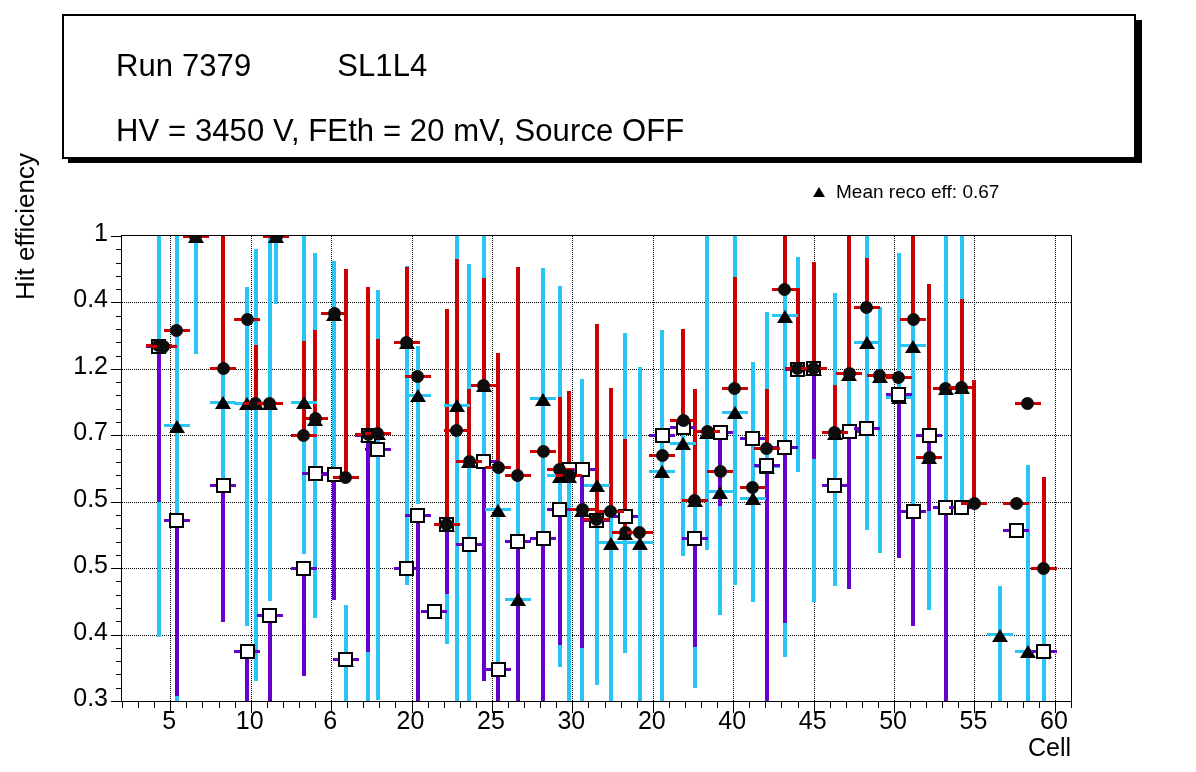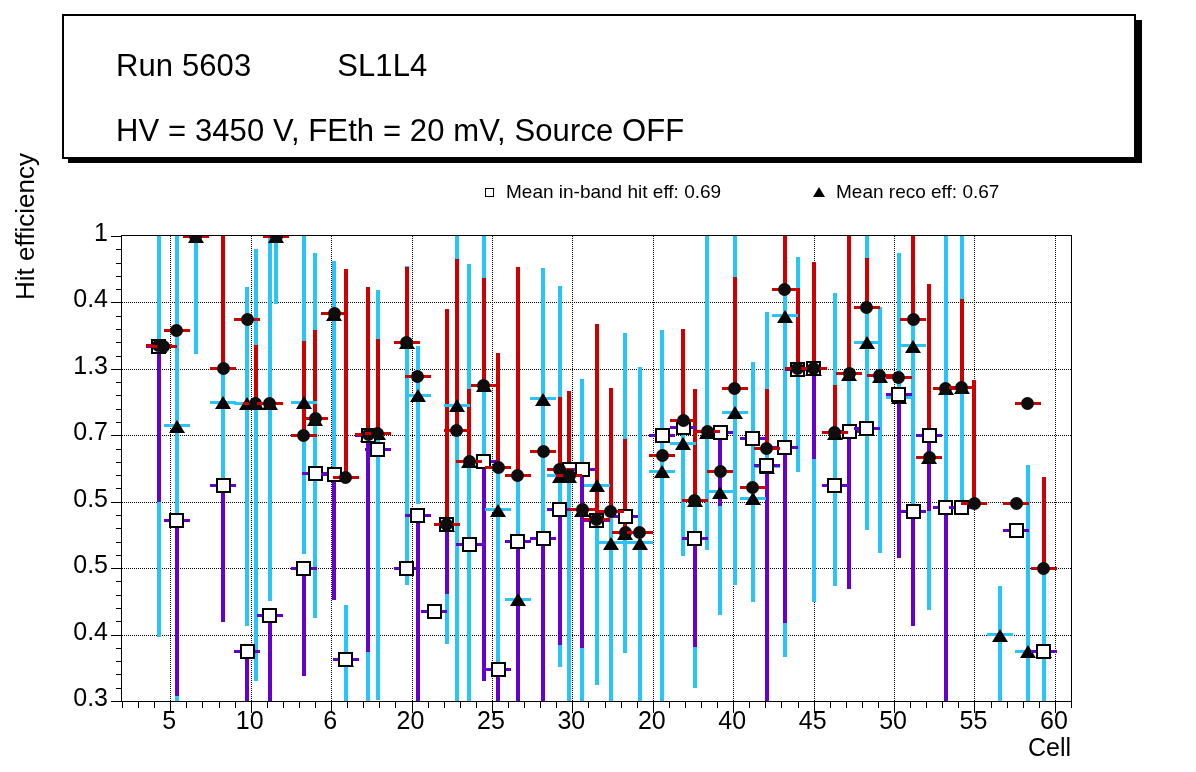--- a/index.html
+++ b/index.html
@@ -59,31 +59,25 @@
   .pt-t{position:absolute;width:0;height:0;margin-left:-8px;margin-top:-6px;
         border-left:8px solid transparent;border-right:8px solid transparent;
         border-bottom:13px solid #000;}
 </style>
 </head>
 <body>
 
 <div id="title-shadow"></div>
 <div id="title-shadow2"></div>
 <div id="title-box">
-  <div class="title-line" id="title-line-1"><span>Run 5603</span><span class="tl-gap"></span><span>SL1L4</span></div>
+  <div class="title-line" id="title-line-1"><span>Run 7379</span><span class="tl-gap"></span><span>SL1L4</span></div>
   <div class="title-line" id="title-line-2">HV = 3450 V, FEth = 20 mV, Source OFF</div>
 </div>
 
 <div id="legend-box">
-  <div class="leg-entry" id="leg-2">
-    <span class="leg-mark">
-        <span class="m-sq"></span>
-      </span>
-    <span class="leg-txt">Mean in-band hit eff: 0.69</span>
-  </div>
   <div class="leg-entry" id="leg-3">
     <span class="leg-mark">
         <span class="m-tri"></span>
       </span>
     <span class="leg-txt">Mean reco eff: 0.67</span>
   </div>
 </div>
 
 <div id="ylabel">Hit efficiency</div>
 <div id="xlabel">Cell</div>
@@ -626,21 +620,21 @@
       <div class="ecap" style="left: 908.656px; top: 332.143px; width: 26px; background: rgb(204, 0, 0);"></div>
       <div class="pt-c" style="left: 921.656px; top: 332.143px;"></div>
     </div>
 </div>
 <div id="ticklabels">
     <div class="ylab" style="top: 685px; left: 0px; width: 108px; position: absolute;">0.3</div>
     <div class="ylab" style="top: 618.571px; left: 0px; width: 108px; position: absolute;">0.4</div>
     <div class="ylab" style="top: 552.143px; left: 0px; width: 108px; position: absolute;">0.5</div>
     <div class="ylab" style="top: 485.714px; left: 0px; width: 108px; position: absolute;">0.5</div>
     <div class="ylab" style="top: 419.286px; left: 0px; width: 108px; position: absolute;">0.7</div>
-    <div class="ylab" style="top: 352.857px; left: 0px; width: 108px; position: absolute;">1.3</div>
+    <div class="ylab" style="top: 352.857px; left: 0px; width: 108px; position: absolute;">1.2</div>
     <div class="ylab" style="top: 286.429px; left: 0px; width: 108px; position: absolute;">0.4</div>
     <div class="ylab" style="top: 220px; left: 0px; width: 108px; position: absolute;">1</div>
     <div class="xlab" style="left: 139.254px;">5</div>
     <div class="xlab" style="left: 219.678px;">10</div>
     <div class="xlab" style="left: 300.102px;">6</div>
     <div class="xlab" style="left: 380.525px;">20</div>
     <div class="xlab" style="left: 460.949px;">25</div>
     <div class="xlab" style="left: 541.373px;">30</div>
     <div class="xlab" style="left: 621.797px;">20</div>
     <div class="xlab" style="left: 702.22px;">40</div>

